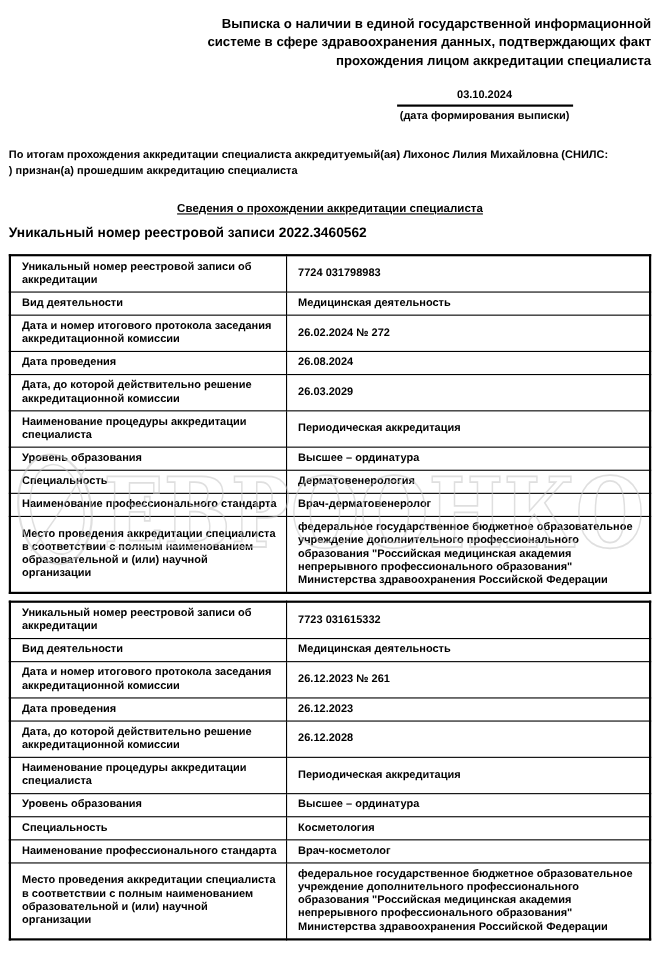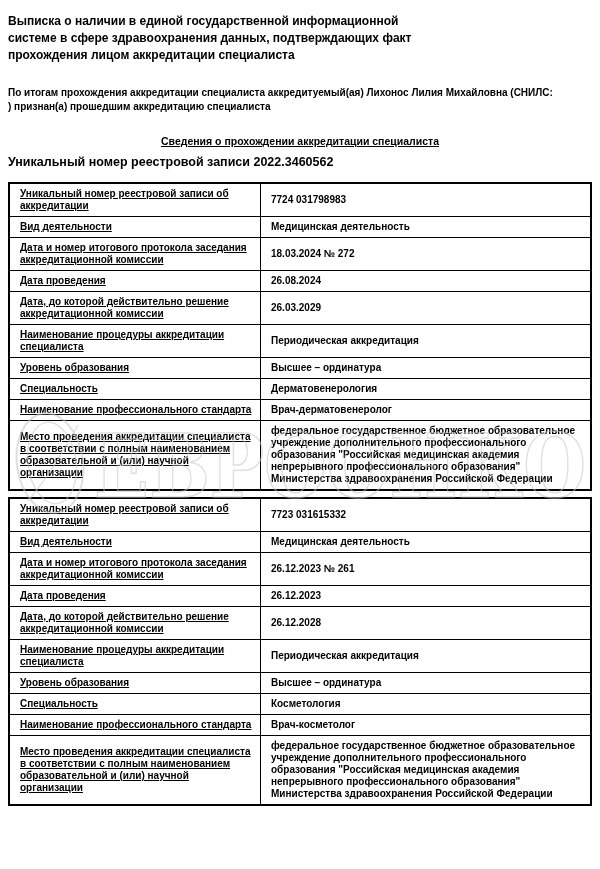--- a/index.html
+++ b/index.html
@@ -7,21 +7,21 @@
     width: 600px; height: 869px;
     background: #ffffff;
     color: #000000;
     font-family: "Liberation Sans", sans-serif;
     font-weight: bold;
     position: relative;
     overflow: hidden;
   }
   .page { padding: 13px 8px 0 8px; position: relative; }
 
-  .title { text-align: left; font-size: 12px; line-height: 17px; }
+  .title { text-align: right; font-size: 12px; line-height: 17px; }
 
   .date-block { width: 215px; margin: 16px 44px 0 auto; text-align: center; font-size: 10px; line-height: 14px; }
   .date-value { display: block; width: 160px; margin: 0 auto; padding-bottom: 1px; border-bottom: 2px solid #000; }
   .date-caption { padding-top: 2px; }
 
   .intro { margin-top: 22px; text-align: left; font-size: 10px; line-height: 14px; }
 
   .section-heading { margin-top: 20px; text-align: center; font-size: 10.5px; line-height: 14px; text-decoration: underline; }
 
   .registry-heading { margin-top: 6px; text-align: left; font-size: 12.5px; line-height: 16px; }
@@ -35,41 +35,45 @@
   }
   table.acc-table.t2 { margin-top: 6px; }
   table.acc-table td {
     border: 1px solid #000;
     font-size: 10px;
     line-height: 12px;
     vertical-align: middle;
     padding: 4px 6px 4px 10px;
     font-weight: bold;
   }
-  td.lbl { width: 234px; text-decoration: underline; }
+  td.lbl { width: 234px; }
   td.val { padding-left: 8px; }
 
   .watermark {
     position: absolute;
     left: 8px; top: 401px;
     opacity: 0.55;
     pointer-events: none;
   }
 </style>
 </head>
 <body>
 
 <div class="page">
 
   <div class="title">
     <div>Выписка о наличии в единой государственной информационной</div>
     <div>системе в сфере здравоохранения данных, подтверждающих факт</div>
     <div>прохождения лицом аккредитации специалиста</div>
   </div>
 
+  <div class="date-block">
+    <span class="date-value">03.10.2024</span>
+    <div class="date-caption">(дата формирования выписки)</div>
+  </div>
 
   <div class="intro">
     <div>По итогам прохождения аккредитации специалиста аккредитуемый(ая) Лихонос Лилия Михайловна (СНИЛС:</div>
     <div>) признан(а) прошедшим аккредитацию специалиста</div>
   </div>
 
   <div class="section-heading">Сведения о прохождении аккредитации специалиста</div>
 
   <div class="registry-heading">Уникальный номер реестровой записи 2022.3460562</div>
 
@@ -78,21 +82,21 @@
       <tr>
         <td class="lbl">Уникальный номер реестровой записи об аккредитации</td>
         <td class="val">7724 031798983</td>
       </tr>
       <tr>
         <td class="lbl">Вид деятельности</td>
         <td class="val">Медицинская деятельность</td>
       </tr>
       <tr>
         <td class="lbl">Дата и номер итогового протокола заседания аккредитационной комиссии</td>
-        <td class="val">18.03.2024 № 272</td>
+        <td class="val">26.02.2024 № 272</td>
       </tr>
       <tr>
         <td class="lbl">Дата проведения</td>
         <td class="val">26.08.2024</td>
       </tr>
       <tr>
         <td class="lbl">Дата, до которой действительно решение аккредитационной комиссии</td>
         <td class="val">26.03.2029</td>
       </tr>
       <tr>

